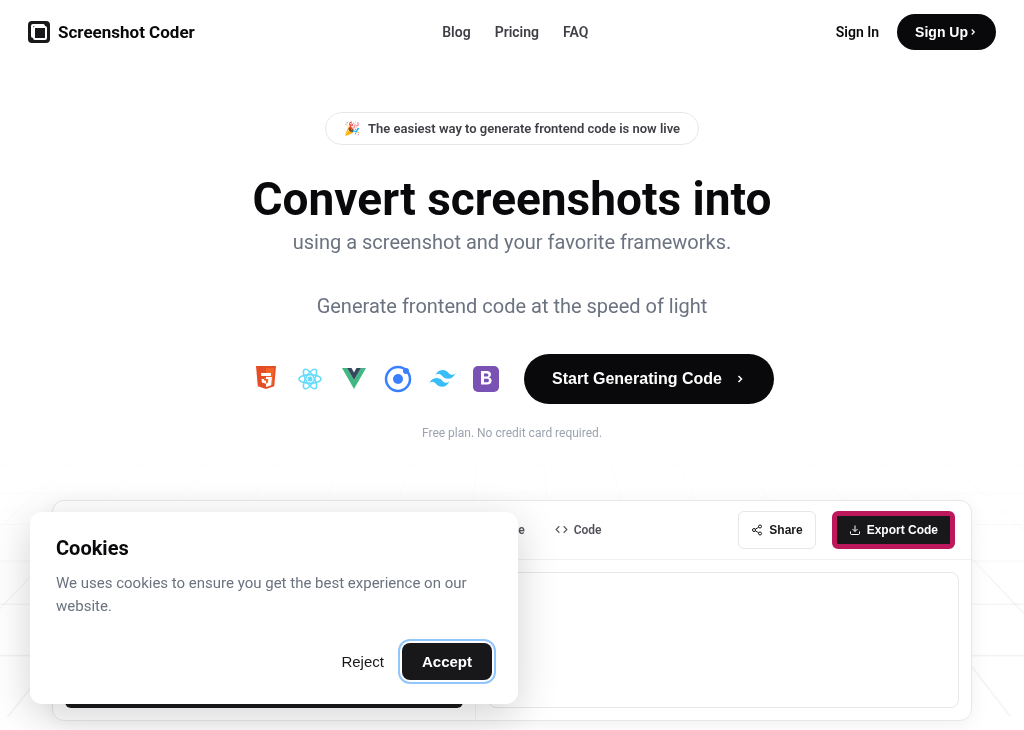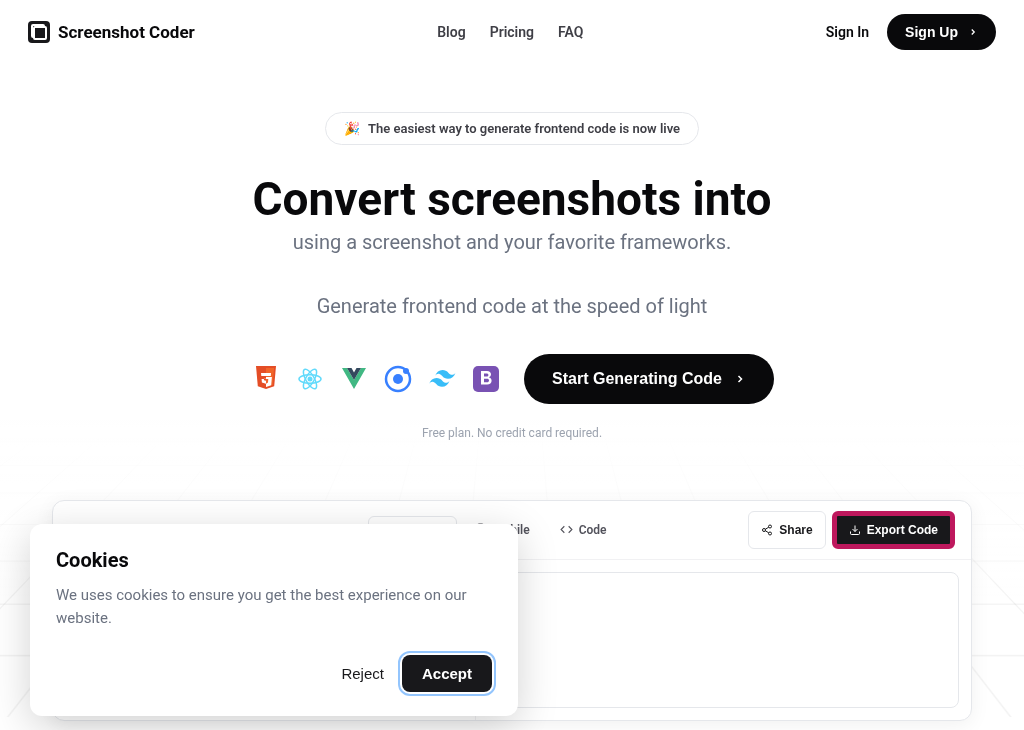--- a/index.html
+++ b/index.html
@@ -86,21 +86,21 @@
     }
     .signup-btn {
       background: #09090b;
       color: #fff;
       font-size: 14px;
       font-weight: 600;
       padding: 10px 18px;
       border-radius: 999px;
       display: flex;
       align-items: center;
-      gap: 10px;
+      gap: 0;
       cursor: pointer;
       border: none;
     }
     
     .hero {
       text-align: center;
       padding-top: 48px;
       position: relative;
     }
     .announcement {
@@ -225,20 +225,21 @@
       border-radius: 6px;
       border: 1px solid transparent;
       cursor: pointer;
     }
     .view-tab.active {
       border-color: #e5e7eb;
       background: #fff;
     }
     .toolbar-actions {
       display: flex;
+      gap: 10px;
     }
     .action-btn {
       display: flex;
       align-items: center;
       gap: 6px;
       font-size: 12px;
       font-weight: 600;
       padding: 7px 12px;
       border-radius: 6px;
       cursor: pointer;
@@ -284,21 +285,21 @@
     }
     .preview-inner {
       border: 1px solid #e5e7eb;
       border-radius: 8px;
       height: 100%;
     }
     
     .cookie-banner {
       position: absolute;
       left: 30px;
-      bottom: 14px;
+      bottom: 26px;
       width: 488px;
       background: #fff;
       border-radius: 12px;
       box-shadow: 0 10px 40px rgba(0,0,0,0.18);
       padding: 24px 26px;
     }
     .cookie-title {
       font-size: 20px;
       font-weight: 700;
       color: #09090b;

